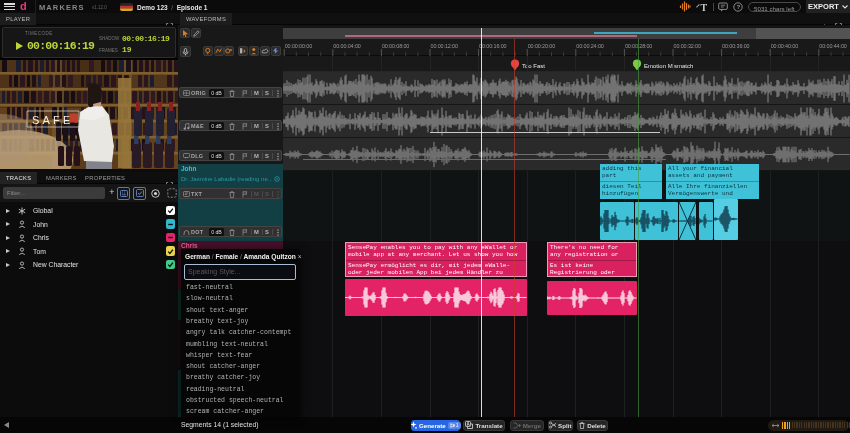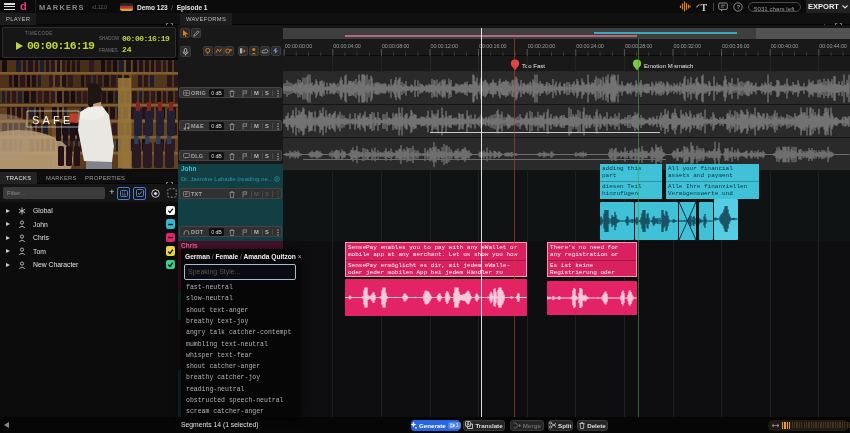--- a/index.html
+++ b/index.html
@@ -143,21 +143,21 @@
         <path d="M2.2 0.5 H0.5 V2.2 M4.8 0.5 H6.5 V2.2 M0.5 4.8 V6.5 H2.2 M6.5 4.8 V6.5 H4.8" stroke="#9a9a9a" stroke-width="0.8" fill="none"></path>
       </svg></div>
 
 <div id="tc-panel" class="abs">
  <div id="tclabel" class="abs">TIMECODE</div>
  <div id="play" class="abs"></div>
  <div id="tcmain" class="abs seg7">00:00:16:19</div>
  <div id="shl" class="abs">SHADOW</div>
  <div id="shv" class="abs seg7">00:00:16:19</div>
  <div id="frl" class="abs">FRAMES</div>
- <div id="frv" class="abs seg7">24</div>
+ <div id="frv" class="abs seg7">19</div>
 </div>
 
 <div id="video" class="abs">
       <svg width="178" height="111" viewBox="0 0 178 111" style="display:block">
         <rect width="178" height="111" fill="#55371c"></rect>
         <rect width="178" height="50" fill="#2e1d10"></rect>
         <rect x="0" y="0" width="52" height="111" fill="#6e4a24" opacity="0.5"></rect>
         <rect x="52" y="0" width="12" height="111" fill="#8a6834" opacity="0.55"></rect>
         <rect x="64" y="0" width="58" height="111" fill="#5f421e" opacity="0.5"></rect>
         <rect x="122" y="0" width="10" height="111" fill="#8f6f38" opacity="0.6"></rect>

